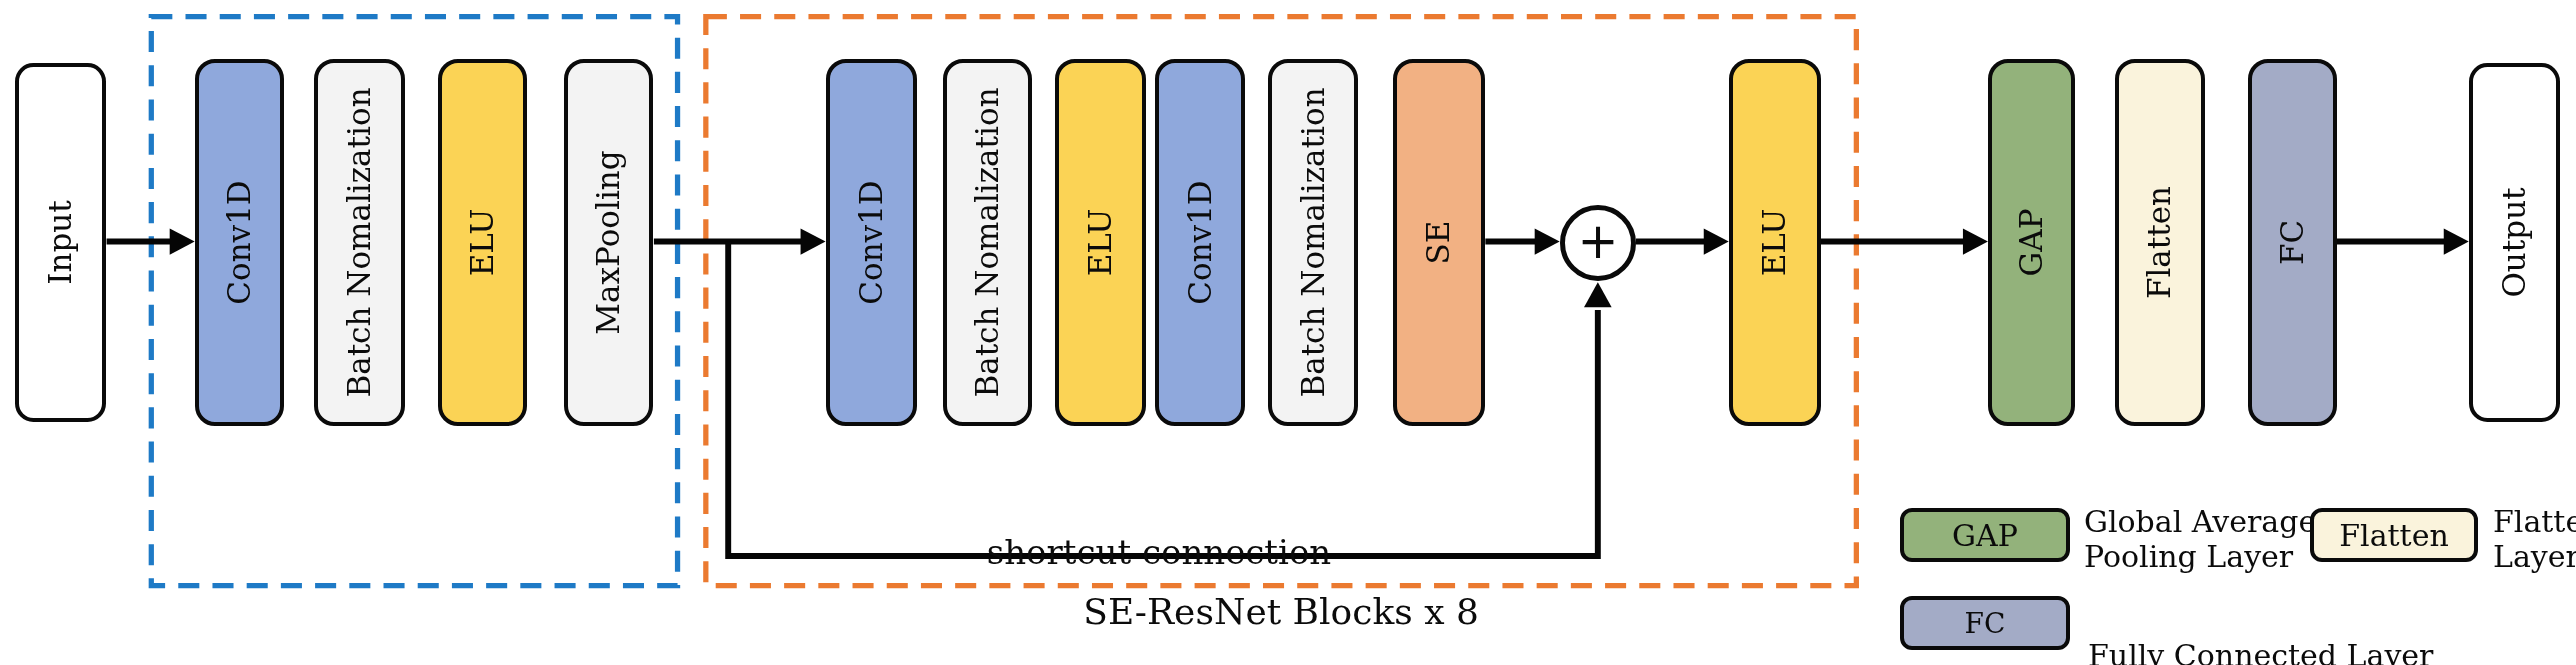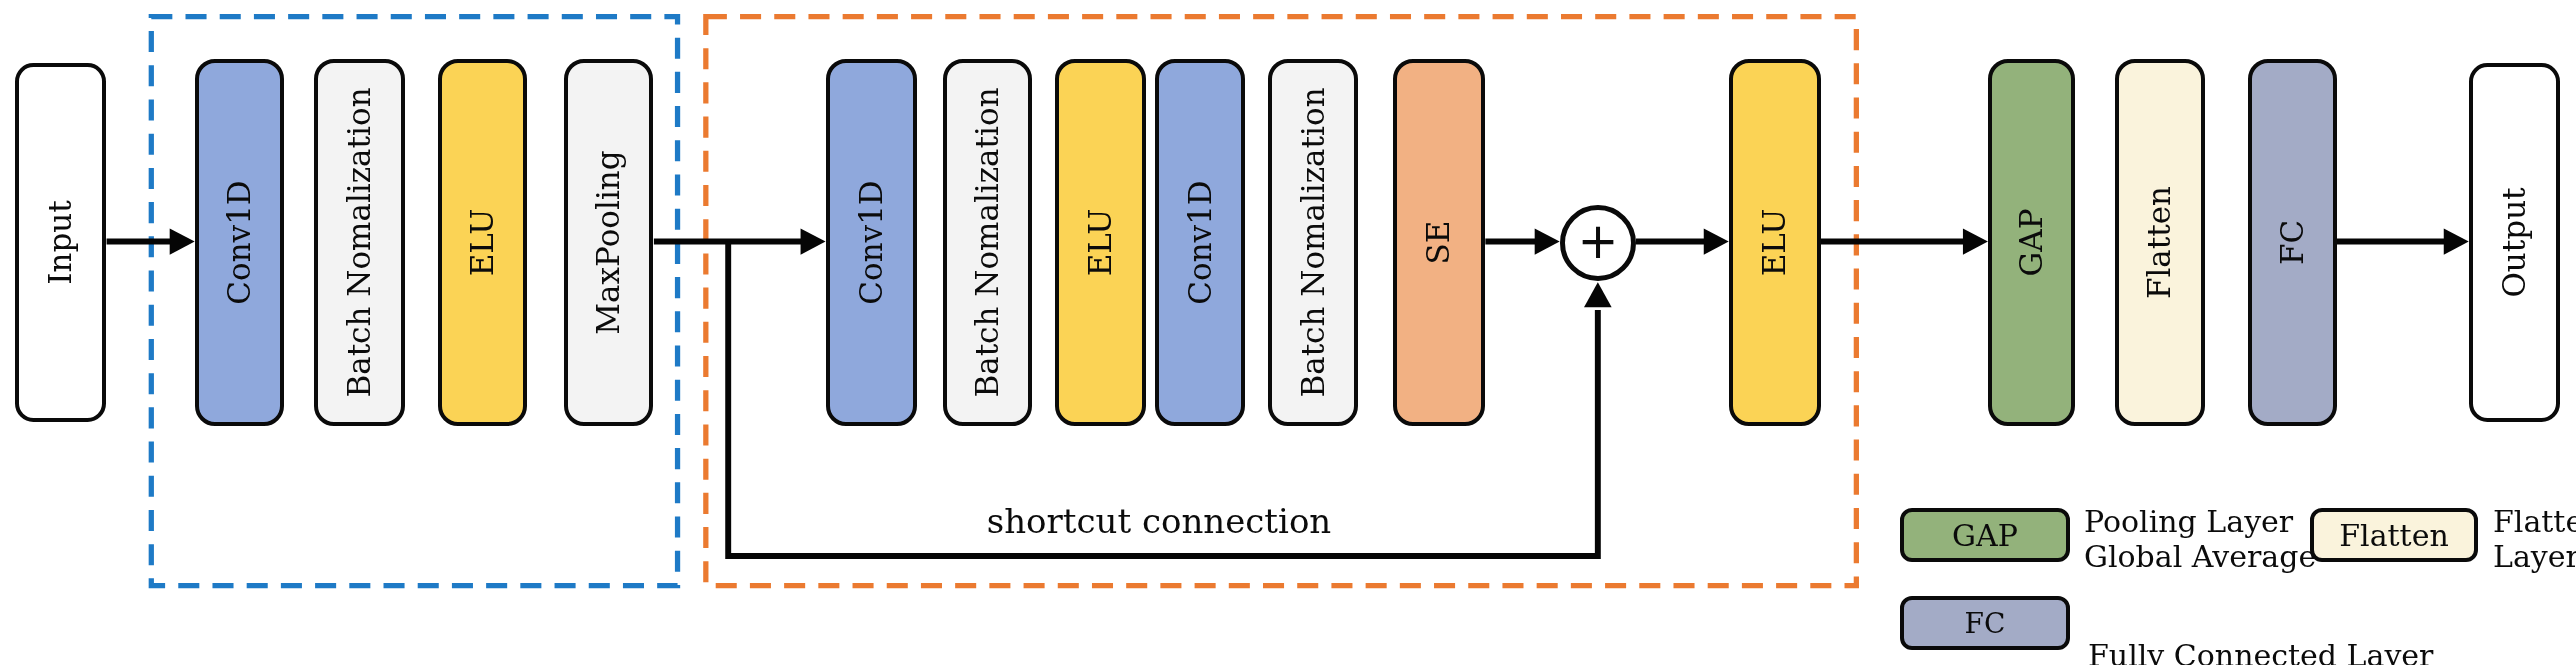--- a/index.html
+++ b/index.html
@@ -21,21 +21,21 @@
   .fill-bn{background:#F3F3F3;}
   .fill-elu{background:#FBD355;}
   .fill-pool{background:#F3F3F3;}
   .fill-se{background:#F2B183;}
   .fill-gap{background:#93B27B;}
   .fill-flatten{background:#FAF3DC;}
   .fill-fc{background:#A3ABC6;}
 
   .group-title{position:absolute;top:594px;width:592px;text-align:center;
                font-size:36px;line-height:1;}
-  .shortcut-label{position:absolute;top:504px;left:896px;width:526px;text-align:center;
+  .shortcut-label{position:absolute;top:535px;left:896px;width:526px;text-align:center;
                   font-size:34px;line-height:1;}
 
   .merge-circle{position:absolute;left:1560px;top:205px;width:76px;height:76px;
                 box-sizing:border-box;border:5.3px solid #0a0a0a;border-radius:50%;
                 background:#ffffff;display:flex;align-items:center;justify-content:center;}
   .merge-circle .plus{font-family:"DejaVu Sans","Liberation Sans",sans-serif;
                       font-size:49px;line-height:1;margin-top:-4px;}
 
   .legend-box{position:absolute;width:170px;height:54px;box-sizing:border-box;
               border:4.6px solid #0a0a0a;border-radius:12px;
@@ -129,41 +129,42 @@
   <div class="merge-circle">
     <span class="plus">+</span>
   </div>
 
   <div class="layer fill-elu" style="left:1729px;width:92px;">
     <span class="vlabel">ELU</span>
   </div>
 
   <div class="shortcut-label">shortcut connection</div>
 
+  <div class="group-title" style="left:985px;">SE-ResNet Blocks x 8</div>
 
   <div class="layer fill-gap" style="left:1988px;width:87px;">
     <span class="vlabel">GAP</span>
   </div>
   <div class="layer fill-flatten" style="left:2115px;width:90px;">
     <span class="vlabel">Flatten</span>
   </div>
   <div class="layer fill-fc" style="left:2248px;width:89px;">
     <span class="vlabel">FC</span>
   </div>
 
   <div class="io-box" style="left:2469px;">
     <span class="vlabel">Output</span>
   </div>
 
   <div class="legend-box fill-gap" style="left:1900px;top:508px;">
     <span>GAP</span>
   </div>
   <div class="legend-desc" style="left:2084px;top:504px;">
+    <div>Global Average</div>
     <div>Pooling Layer</div>
-    <div>Global Average</div>
   </div>
 
   <div class="legend-box fill-flatten" style="left:2310px;top:508px;width:168px;">
     <span>Flatten</span>
   </div>
   <div class="legend-desc" style="left:2493px;top:504px;">
     <div>Flatten</div>
     <div>Layer</div>
   </div>
 

